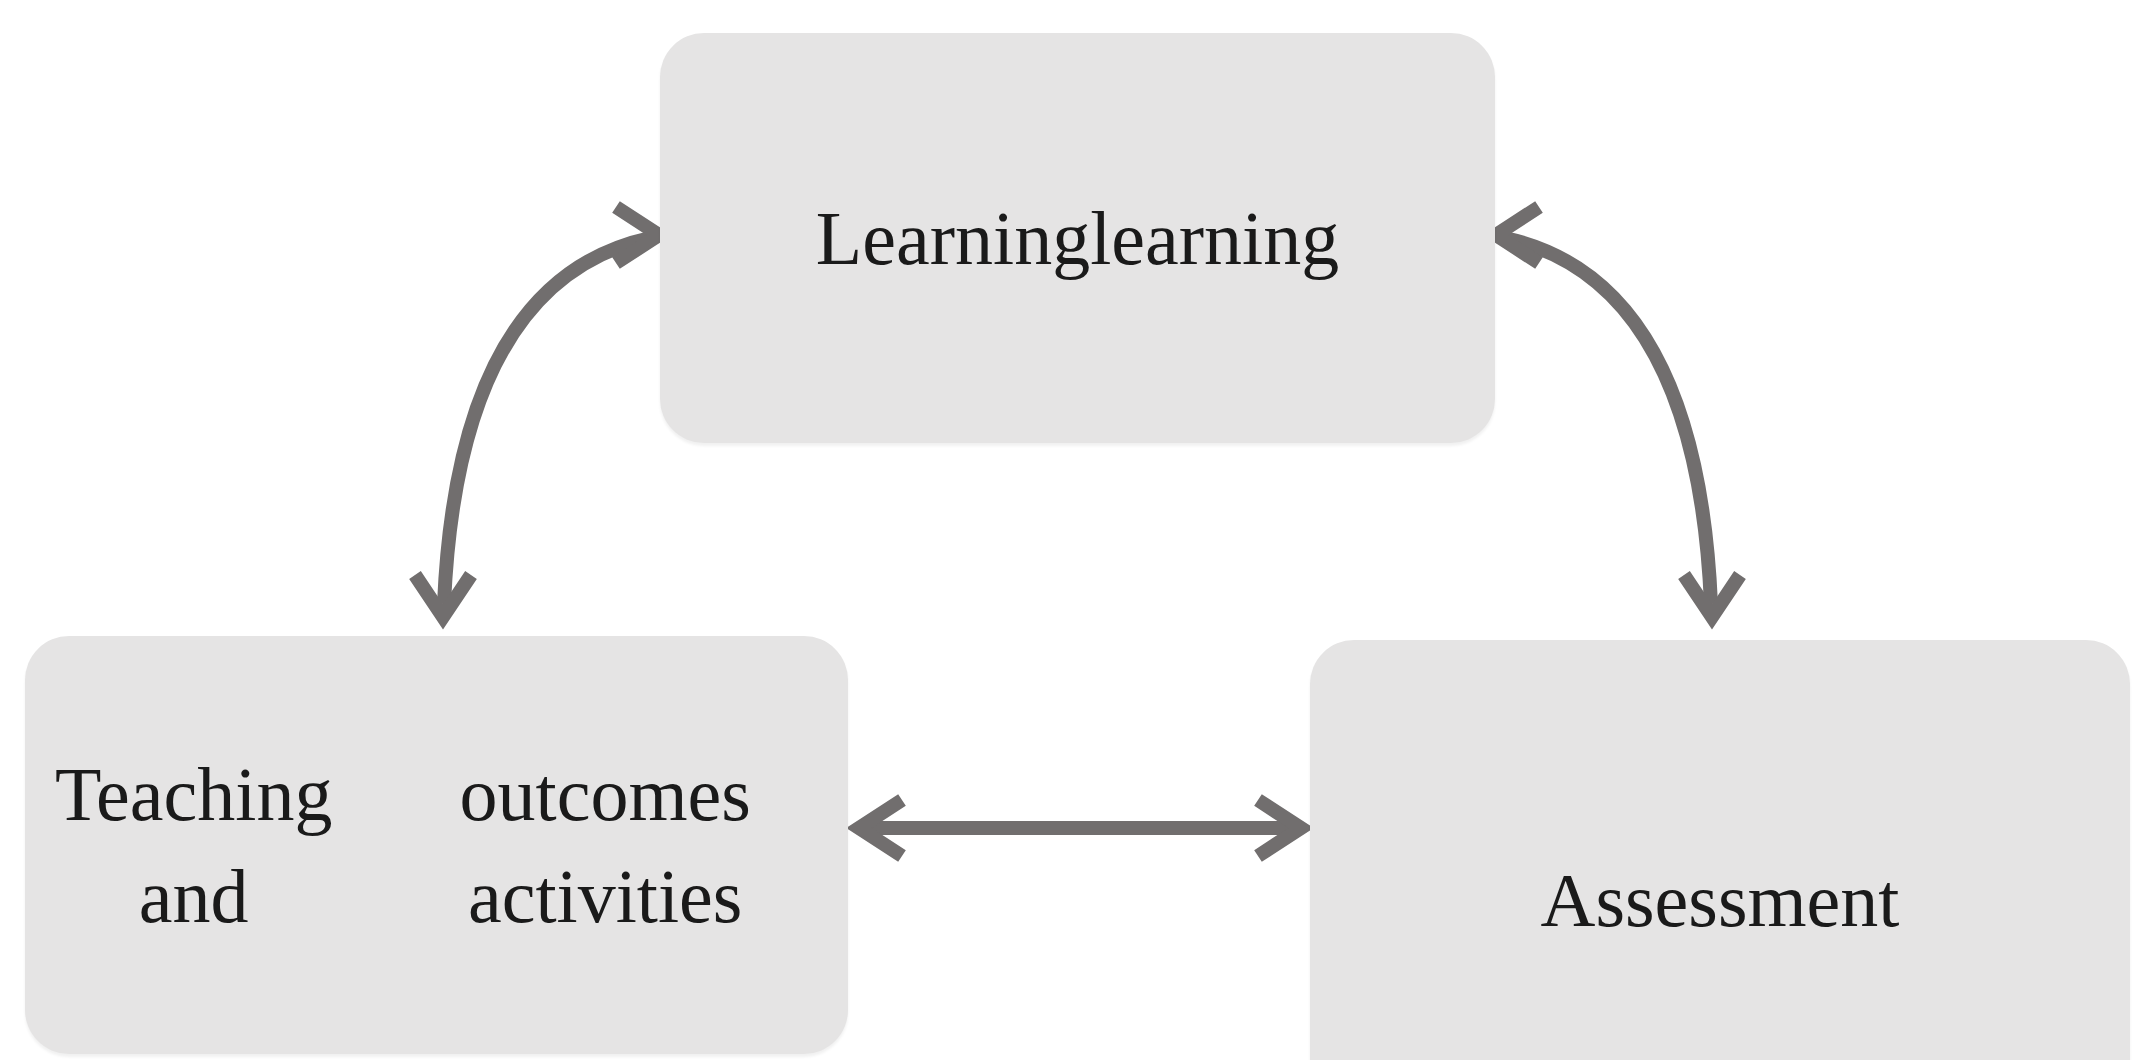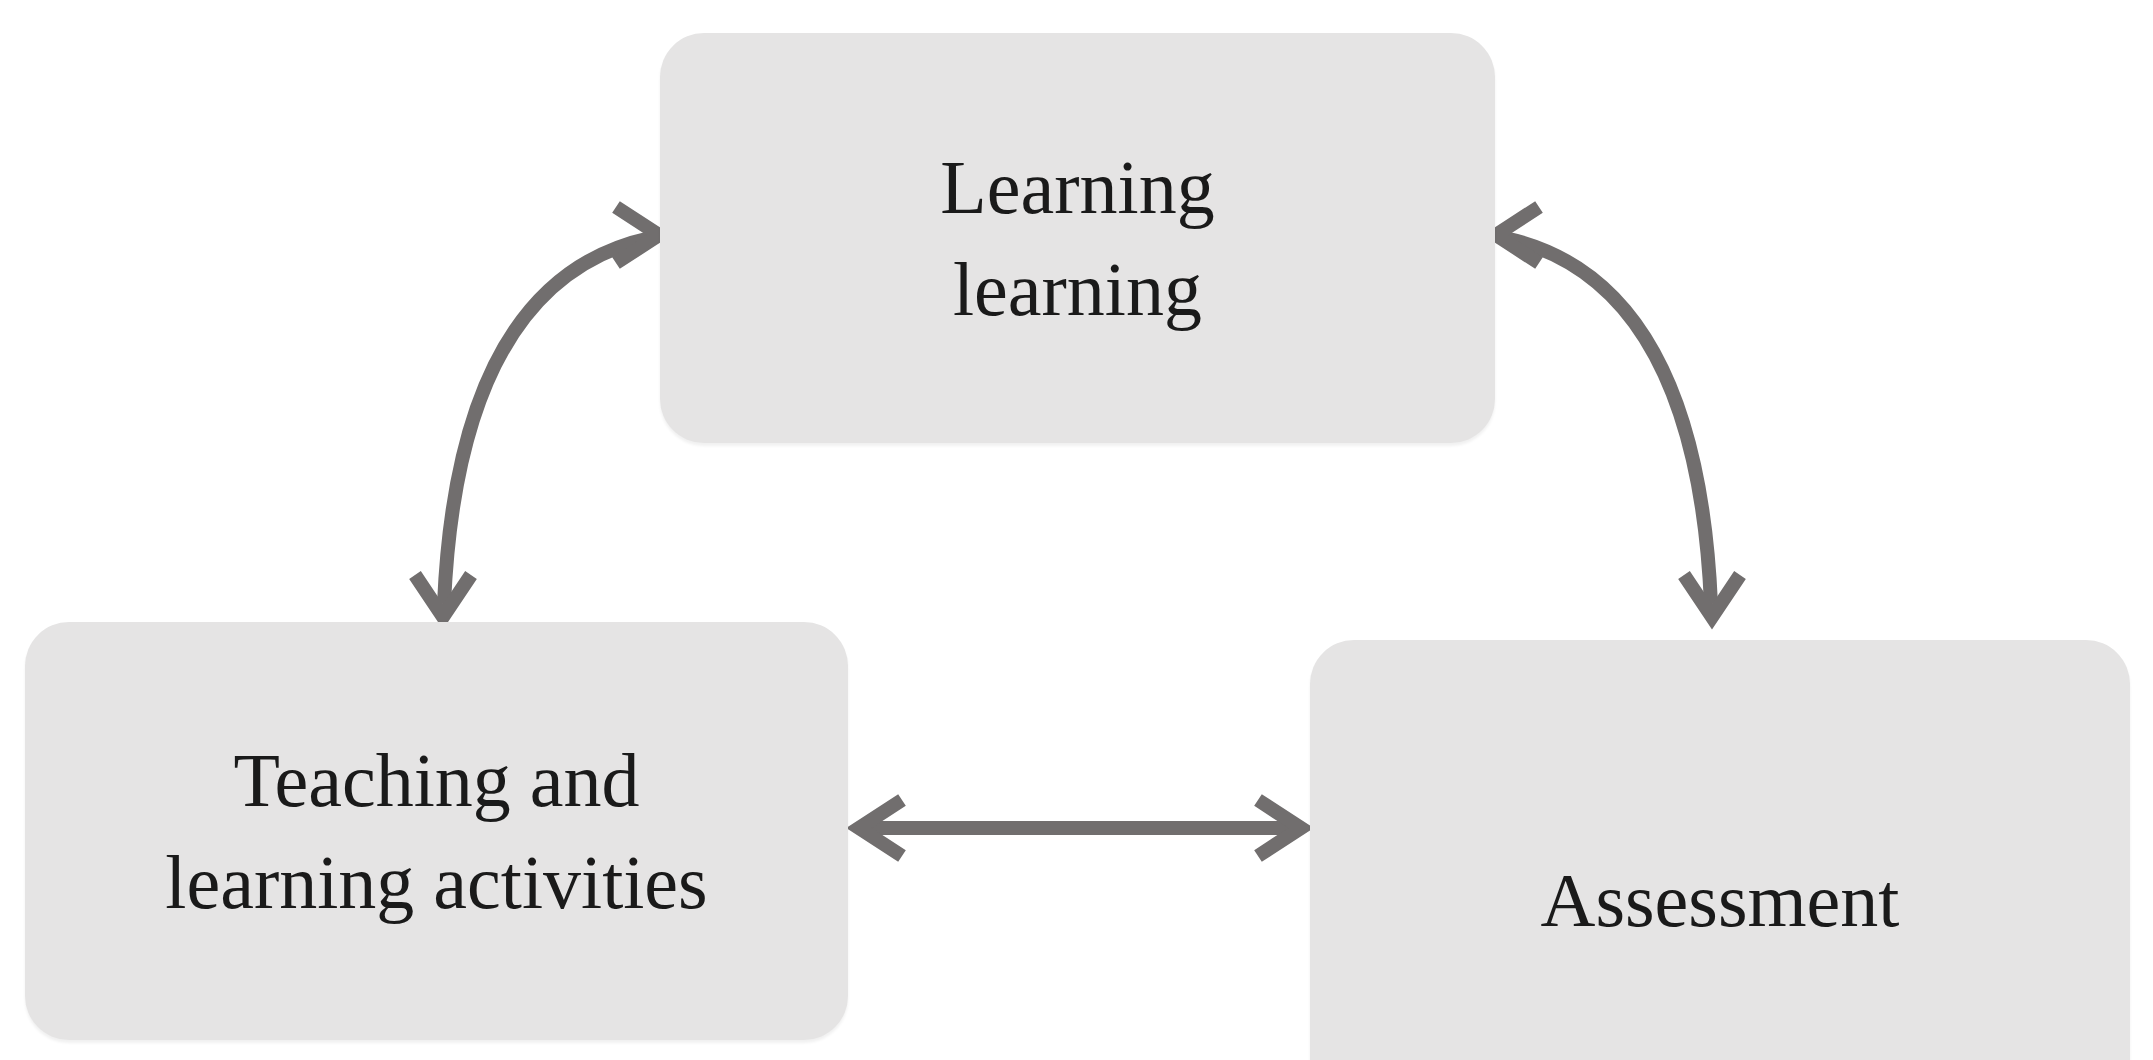--- a/index.html
+++ b/index.html
@@ -27,39 +27,39 @@
     stroke: #716e6e;
     stroke-width: 14;
     stroke-linecap: butt;
     stroke-linejoin: miter;
   }
   .node {
     position: absolute;
     background: #e5e4e4;
     border-radius: 44px;
     display: flex;
-    flex-direction: column;
+    flex-direction: row;
     align-items: center;
     justify-content: center;
     text-align: center;
     color: #1a1a1a;
     font-size: 76px;
     line-height: 102px;
     box-shadow: 0 3px 3px rgba(0,0,0,0.06);
   }
   .node span { display: block; }
   .node-top {
     left: 660px;
     top: 33px;
     width: 835px;
     height: 410px;
   }
   .node-bottom-left {
     left: 25px;
-    top: 622px;
+    top: 636px;
     width: 823px;
     height: 418px;
   }
   .node-bottom-right {
     left: 1310px;
     top: 640px;
     width: 820px;
     height: 519px;
   }
 </style>
@@ -89,20 +89,20 @@
     </g>
   </svg>
 
   <div class="node node-top">
     <span>Learning</span>
     <span>learning</span>
   </div>
 
   <div class="node node-bottom-left">
     <span>Teaching and</span>
-    <span>learning activities</span>
+    <span>outcomes activities</span>
   </div>
 
   <div class="node node-bottom-right">
     <span>Assessment</span>
   </div>
 
 </div>
 
 </body></html>

